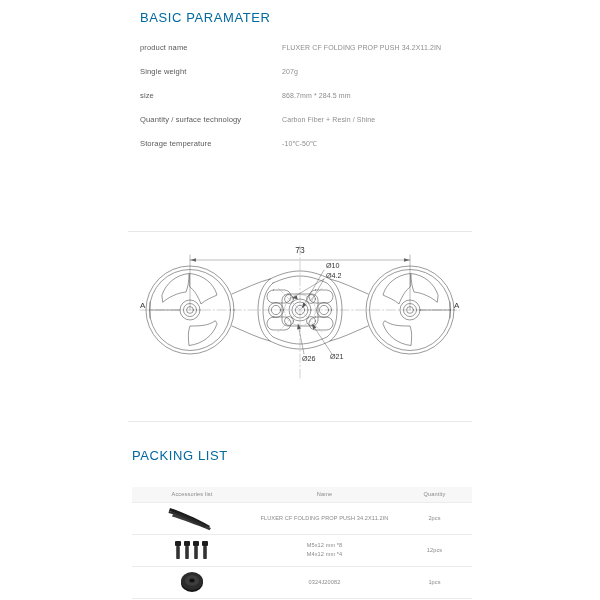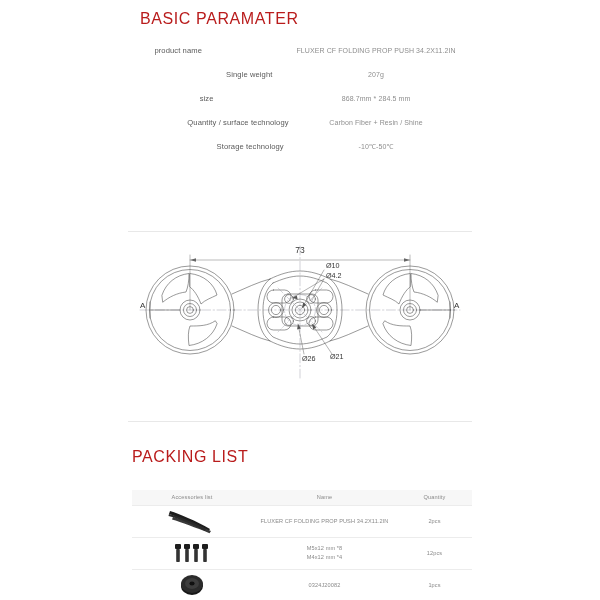--- a/index.html
+++ b/index.html
@@ -6,34 +6,33 @@
   html, body {
     width: 600px; height: 600px;
     background: #ffffff;
     font-family: "Liberation Sans", sans-serif;
     overflow: hidden;
   }
   .page { position: relative; width: 600px; height: 600px; }
 
   
   .section-title {
-    font-size: 16px;
-    color: #b91c1c;
+    font-size: 13px;
+    color: #0369a1;
     letter-spacing: 0.6px;
     font-weight: 400;
   }
 
   
   .basic-block { position: absolute; left: 140px; top: 10px; width: 330px; }
   .basic-title { margin-bottom: 18px; }
   .param-row {
     display: flex;
     align-items: baseline;
     height: 24px;
-    justify-content: center;
   }
   .param-label {
     width: 142px;
     flex: 0 0 142px;
     font-size: 7.6px;
     color: #5a5a5a;
     letter-spacing: 0.1px;
   }
   .param-value {
     font-size: 7px;
@@ -109,21 +108,21 @@
     </div>
     <div class="param-row">
       <div class="param-label">size</div>
       <div class="param-value">868.7mm * 284.5 mm</div>
     </div>
     <div class="param-row">
       <div class="param-label">Quantity / surface technology</div>
       <div class="param-value">Carbon Fiber + Resin / Shine</div>
     </div>
     <div class="param-row">
-      <div class="param-label">Storage technology</div>
+      <div class="param-label">Storage temperature</div>
       <div class="param-value">-10℃-50℃</div>
     </div>
   </div>
 
   <div class="divider d1"></div>
 
   <div class="drawing-wrap">
     <svg viewBox="0 0 344 165" xmlns="http://www.w3.org/2000/svg">
       <g fill="none" stroke="#555" stroke-width="0.6" stroke-linejoin="round" stroke-linecap="round">
 

